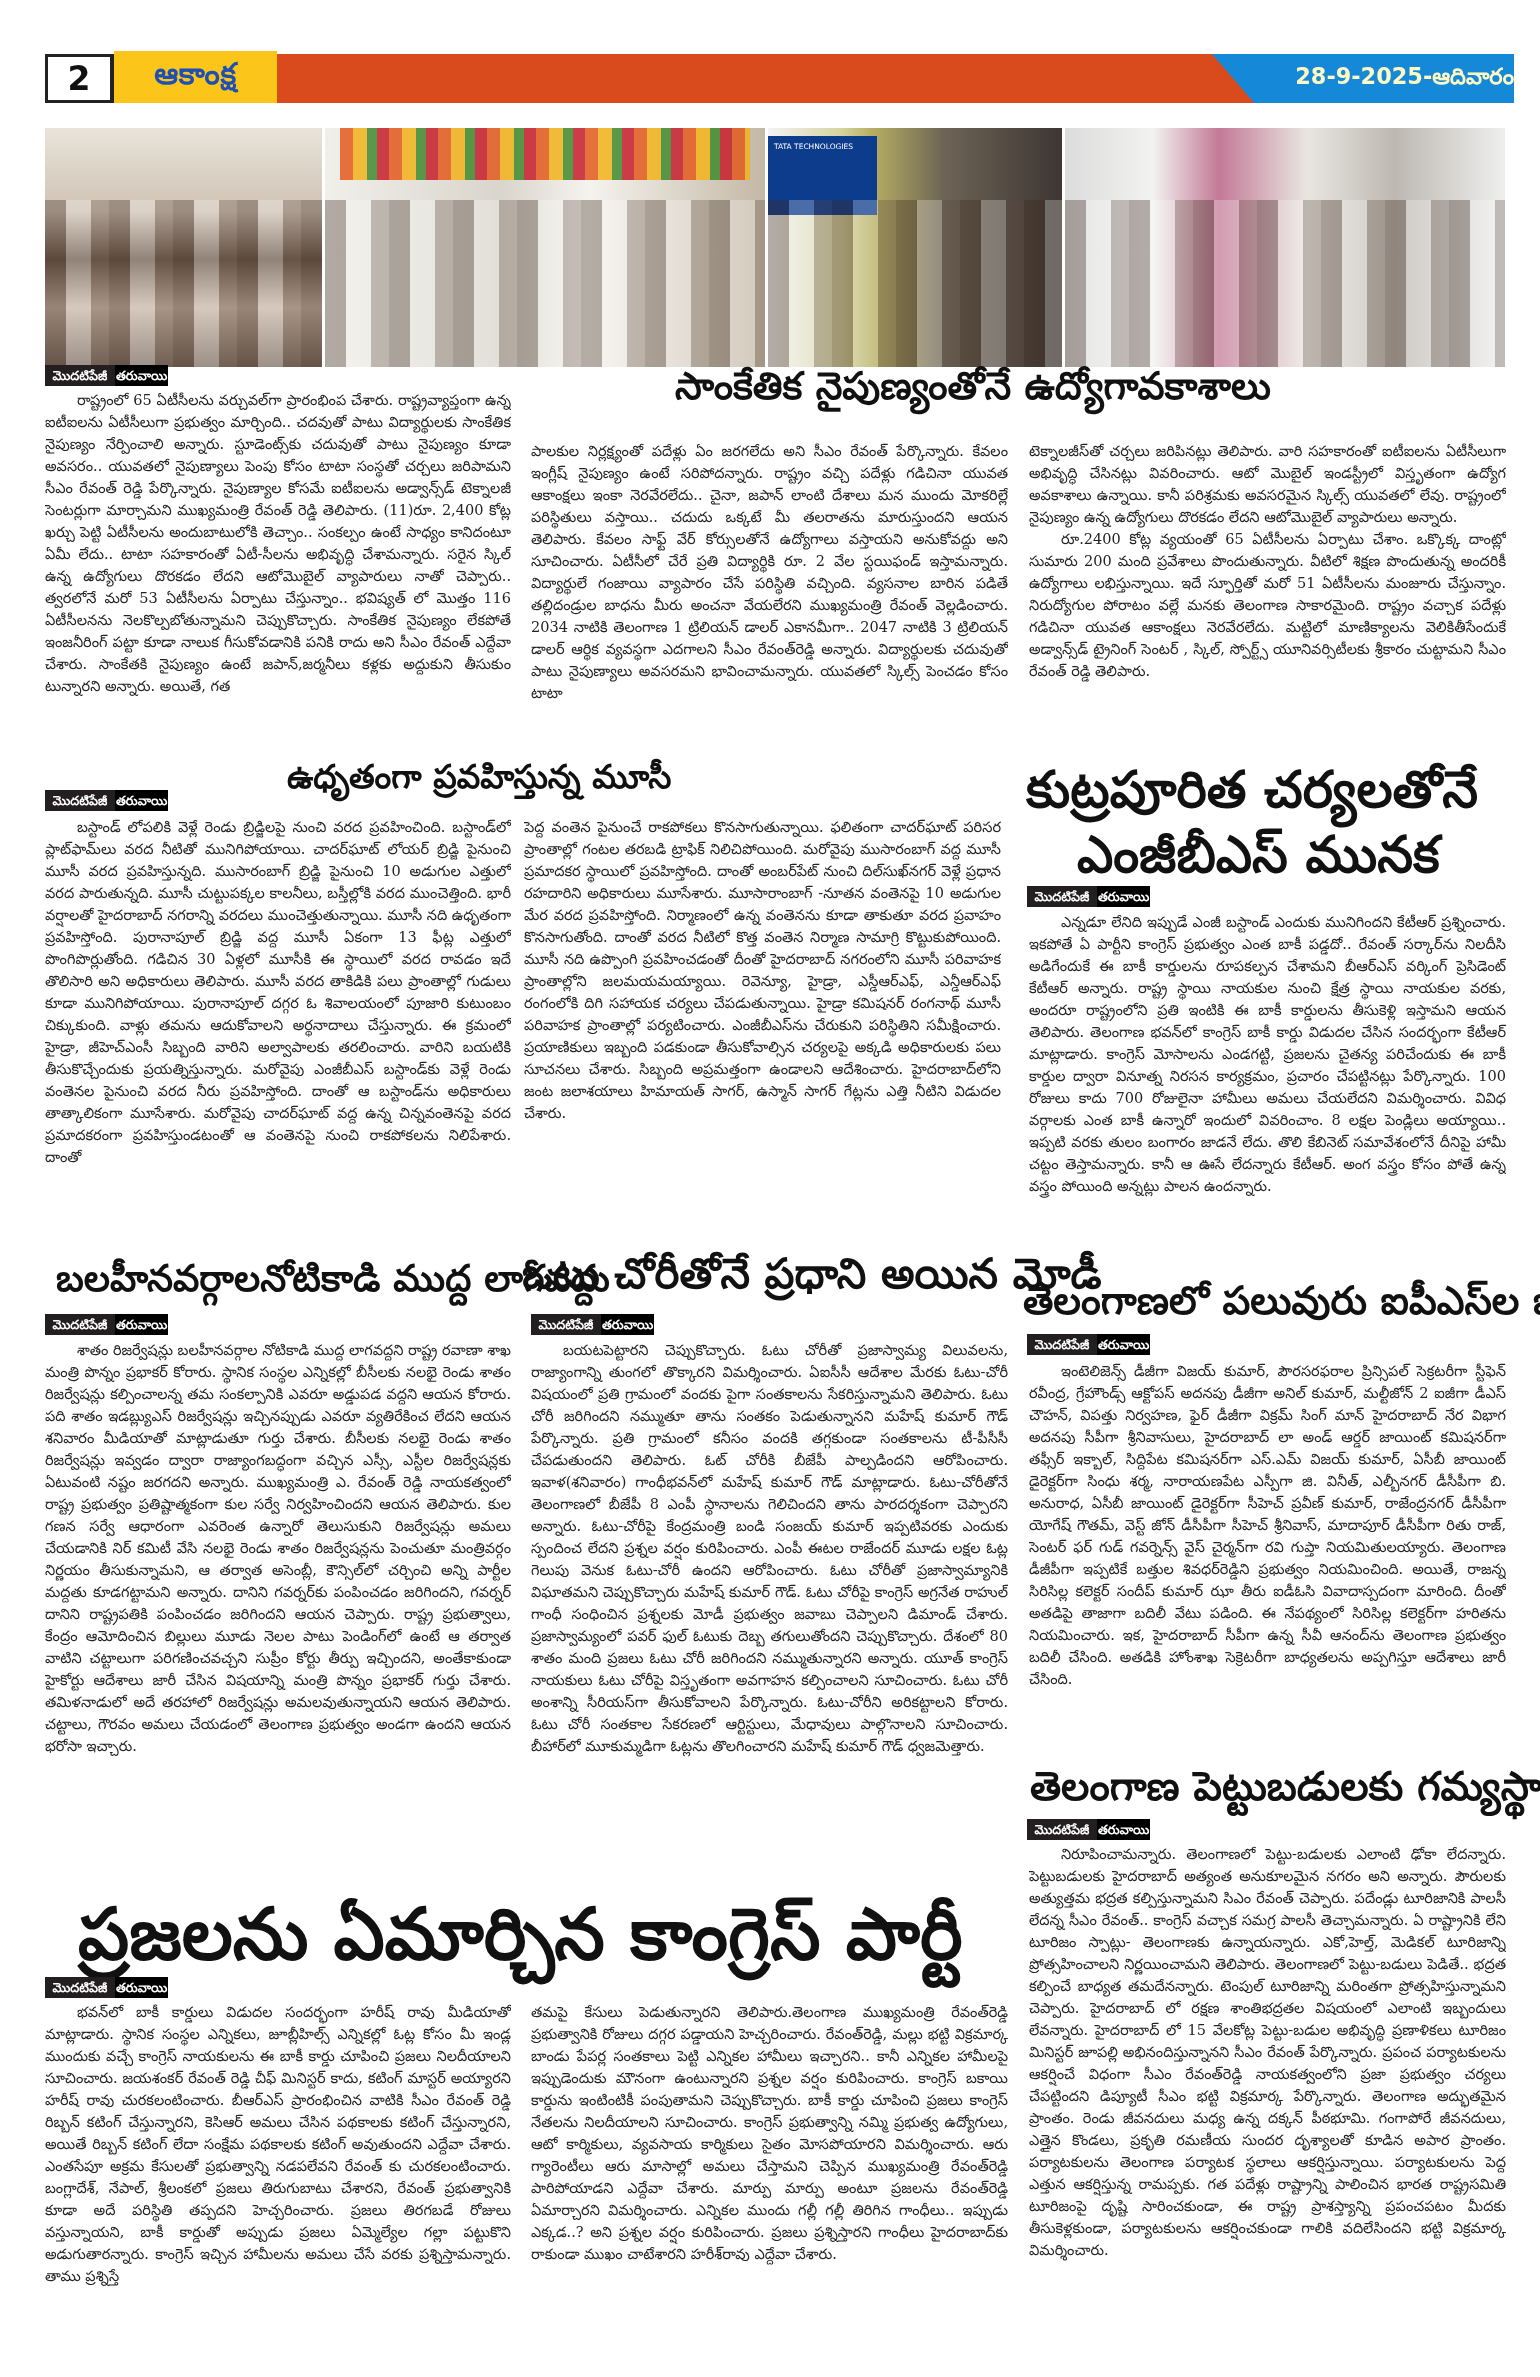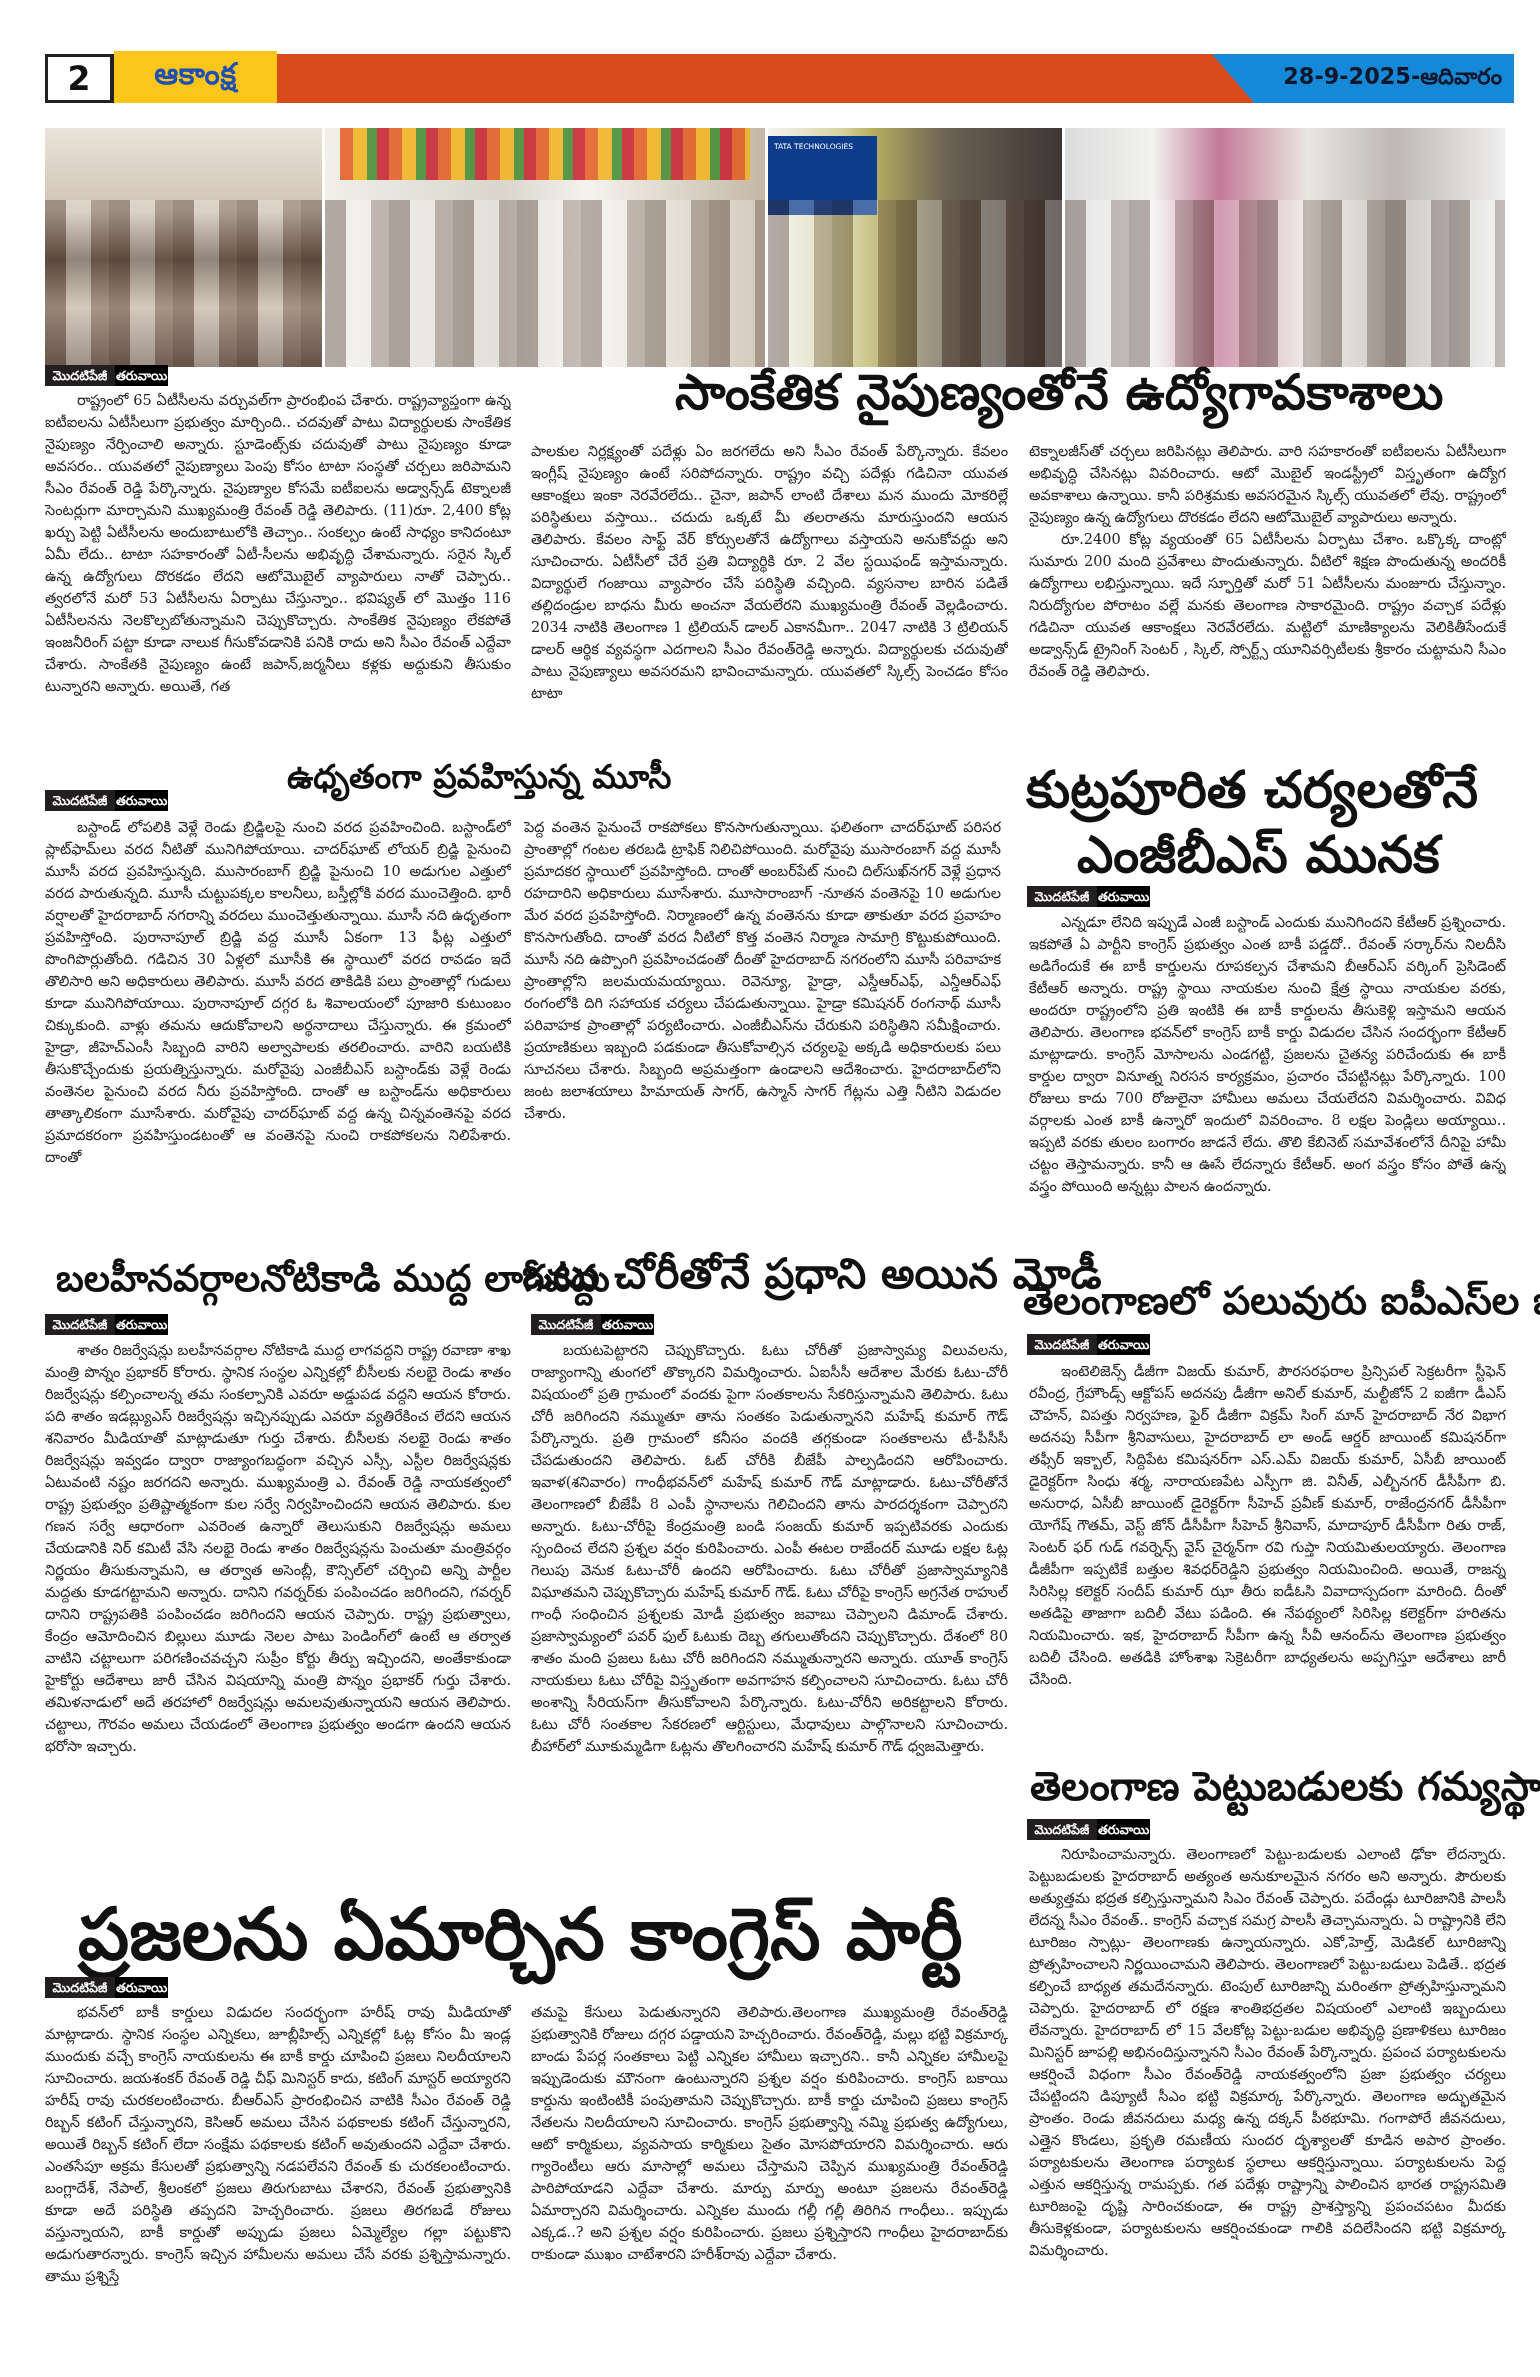--- a/index.html
+++ b/index.html
@@ -4,21 +4,21 @@
 <style>
   * { box-sizing: border-box; margin: 0; padding: 0; }
   html, body { width: 1541px; height: 2377px; background: #ffffff; overflow: hidden; }
   body { position: relative; font-family: "DejaVu Serif", serif; color: #1a1a1a; }
 
   
   .masthead { position: absolute; left: 45px; top: 54px; width: 1469px; height: 49px; display: flex; }
   .page-no { width: 69px; height: 49px; border: 3px solid #222; border-right: 4.5px solid #222; background: #fff; display:flex; align-items:center; justify-content:center; font-family: "DejaVu Sans", sans-serif; font-weight: bold; font-size: 33px; color:#111; }
   .logo { width: 163px; height: 52px; margin-top: -3px; background: #fcc51a; display:flex; align-items:center; justify-content:center; font-family: "DejaVu Sans", sans-serif; font-weight:bold; font-size: 30px; color: #1d4fb5; letter-spacing: 0.7px; }
   .orange-band { flex: 1; background: #d94a1c; }
-  .date-band { position: absolute; right: 0; top: 0; width: 302px; height: 49px; background: #1588d7; clip-path: polygon(0 0, 100% 0, 100% 100%, 14% 100%); display:flex; align-items:center; justify-content:flex-end; padding-right: 12px; color:#0f172a; font-family: "DejaVu Sans", sans-serif; font-weight:bold; font-size: 22.4px; }
+  .date-band { position: absolute; right: 0; top: 0; width: 302px; height: 49px; background: #1588d7; clip-path: polygon(0 0, 100% 0, 100% 100%, 14% 100%); display:flex; align-items:center; justify-content:flex-end; color:#fef9c3; font-family: "DejaVu Sans", sans-serif; font-weight:bold; font-size: 22.4px; }
 
   
   .photo-strip { position: absolute; left: 45px; top: 128px; width: 1461px; height: 239px; display: flex; gap: 3px; }
   .photo { height: 100%; position: relative; overflow: hidden; }
   .photo.p1 { width: 277px; background: linear-gradient(180deg,#e9e4da 0%,#cfc2b4 35%,#6c5a4c 55%,#c9b7a8 75%,#7b6a5e 100%); }
   .photo.p2 { width: 440px; background: linear-gradient(90deg,#f0efe9 0%, #d9d5cc 40%, #f5f3ee 60%, #c4b8a6 100%); }
   .photo.p2::before { content:""; position:absolute; left:15px; right:15px; top:0; height:52px; background: repeating-linear-gradient(90deg,#e35a1d 0 13.4px,#f2b31b 13.4px 27px,#3f8a2e 27px 37px,#c61e2b 37px 49px); opacity:.85; }
   .photo.p3 { width: 294px; background: linear-gradient(90deg,#f3f3f3 0%,#d7d3a0 25%,#b7b062 35%,#6d6356 60%,#3d3632 100%); }
   .photo.p3::before { content:"TATA TECHNOLOGIES"; position:absolute; left:0; top:7.5px; width:97px; height:67px; background:#0e3c8c; color:#fff; font-family:"DejaVu Sans",sans-serif; font-size:7.5px; padding:6px; }
   .photo.p4 { width: 440px; background: linear-gradient(90deg,#dcdcdc 0%,#f2f2f0 20%,#c37a96 35%,#e9e6e1 55%,#bdb8b1 75%,#efefef 100%); }
@@ -62,21 +62,21 @@
       <div class="people"></div>
     </div>
 </section>
 
 <div class="block" style="left:45px; top:365px;">
   <span class="tag">
       <span class="a">మొదటిపేజీ</span>
       <span class="b">తరువాయి</span>
     </span>
 </div>
-<div class="headline" style="left:675px; top:367px; font-size:49px;">సాంకేతిక నైపుణ్యంతోనే ఉద్యోగావకాశాలు</div>
+<div class="headline" style="left:675px; top:367px; font-size:38px;">సాంకేతిక నైపుణ్యంతోనే ఉద్యోగావకాశాలు</div>
 <div class="col" style="left:45px; top:389px; width:466px; height:358px;">
   <p>రాష్ట్రంలో 65 ఏటీసీలను వర్చువల్‌గా ప్రారంభింప చేశారు. రాష్ట్రవ్యాప్తంగా ఉన్న ఐటీఐలను ఏటీసీలుగా ప్రభుత్వం మార్చింది.. చదవుతో పాటు విద్యార్థులకు సాంకేతిక నైపుణ్యం నేర్పించాలి అన్నారు. స్టూడెంట్స్‌కు చదువుతో పాటు నైపుణ్యం కూడా అవసరం.. యువతలో నైపుణ్యాలు పెంపు కోసం టాటా సంస్థతో చర్చలు జరిపామని సీఎం రేవంత్ రెడ్డి పేర్కొన్నారు. నైపుణ్యాల కోసమే ఐటీఐలను అడ్వాన్స్‌డ్ టెక్నాలజీ సెంటర్లుగా మార్చామని ముఖ్యమంత్రి రేవంత్ రెడ్డి తెలిపారు. (11)రూ. 2,400 కోట్ల ఖర్చు పెట్టి ఏటీసీలను అందుబాటులోకి తెచ్చాం.. సంకల్పం ఉంటే సాధ్యం కానిదంటూ ఏమీ లేదు.. టాటా సహకారంతో ఏటీ-సీలను అభివృద్ధి చేశామన్నారు. సరైన స్కిల్ ఉన్న ఉద్యోగులు దొరకడం లేదని ఆటోమొబైల్ వ్యాపారులు నాతో చెప్పారు.. త్వరలోనే మరో 53 ఏటీసీలను ఏర్పాటు చేస్తున్నాం.. భవిష్యత్ లో మొత్తం 116 ఏటీసీలనను నెలకొల్పబోతున్నామని చెప్పుకొచ్చారు. సాంకేతిక నైపుణ్యం లేకపోతే ఇంజనీరింగ్ పట్టా కూడా నాలుక గీసుకోవడానికి పనికి రాదు అని సీఎం రేవంత్ ఎద్దేవా చేశారు. సాంకేతకి నైపుణ్యం ఉంటే జపాన్,జర్మనీలు కళ్లకు అద్దుకుని తీసుకుం టున్నారని అన్నారు. అయితే, గత</p>
 </div>
 <div class="col" style="left:531px; top:440px; width:477px; height:313px; text-indent:0;">
   <div>పాలకుల నిర్లక్ష్యంతో పదేళ్లు ఏం జరగలేదు అని సీఎం రేవంత్ పేర్కొన్నారు. కేవలం ఇంగ్లీష్ నైపుణ్యం ఉంటే సరిపోదన్నారు. రాష్ట్రం వచ్చి పదేళ్లు గడిచినా యువత ఆకాంక్షలు ఇంకా నెరవేరలేదు.. చైనా, జపాన్ లాంటి దేశాలు మన ముందు మోకరిల్లే పరిస్థితులు వస్తాయి.. చదుదు ఒక్కటే మీ తలరాతను మారుస్తుందని ఆయన తెలిపారు. కేవలం సాఫ్ట్ వేర్ కోర్సులతోనే ఉద్యోగాలు వస్తాయని అనుకోవద్దు అని సూచించారు. ఏటీసీలో చేరే ప్రతి విద్యార్థికి రూ. 2 వేల స్టయిఫండ్ ఇస్తామన్నారు. విద్యార్థులే గంజాయి వ్యాపారం చేసే పరిస్థితి వచ్చింది. వ్యసనాల బారిన పడితే తల్లిదండ్రుల బాధను మీరు అంచనా వేయలేరని ముఖ్యమంత్రి రేవంత్ వెల్లడించారు. 2034 నాటికి తెలంగాణ 1 ట్రిలియన్ డాలర్ ఎకానమీగా.. 2047 నాటికి 3 ట్రిలియన్ డాలర్ ఆర్థిక వ్యవస్థగా ఎదగాలని సీఎం రేవంత్‌రెడ్డి అన్నారు. విద్యార్థులకు చదువుతో పాటు నైపుణ్యాలు అవసరమని భావించామన్నారు. యువతలో స్కిల్స్ పెంచడం కోసం టాటా</div>
 </div>
 <div class="col" style="left:1029px; top:440px; width:477px; height:313px;">
   <div>టెక్నాలజీస్‌తో చర్చలు జరిపినట్లు తెలిపారు. వారి సహకారంతో ఐటీఐలను ఏటీసీలుగా అభివృద్ధి చేసినట్లు వివరించారు. ఆటో మొబైల్ ఇండస్ట్రీలో విస్తృతంగా ఉద్యోగ అవకాశాలు ఉన్నాయి. కానీ పరిశ్రమకు అవసరమైన స్కిల్స్ యువతలో లేవు. రాష్ట్రంలో నైపుణ్యం ఉన్న ఉద్యోగులు దొరకడం లేదని ఆటోమొబైల్ వ్యాపారులు అన్నారు.</div>
   <p>రూ.2400 కోట్ల వ్యయంతో 65 ఏటీసీలను ఏర్పాటు చేశాం. ఒక్కొక్క దాంట్లో సుమారు 200 మంది ప్రవేశాలు పొందుతున్నారు. వీటిలో శిక్షణ పొందుతున్న అందరికీ ఉద్యోగాలు లభిస్తున్నాయి. ఇదే స్ఫూర్తితో మరో 51 ఏటీసీలను మంజూరు చేస్తున్నాం. నిరుద్యోగుల పోరాటం వల్లే మనకు తెలంగాణ సాకారమైంది. రాష్ట్రం వచ్చాక పదేళ్లు గడిచినా యువత ఆకాంక్షలు నెరవేరలేదు. మట్టిలో మాణిక్యాలను వెలికితీసేందుకే అడ్వాన్స్‌డ్ ట్రైనింగ్ సెంటర్ , స్కిల్, స్పోర్ట్స్ యూనివర్సిటీలకు శ్రీకారం చుట్టామని సీఎం రేవంత్ రెడ్డి తెలిపారు.</p>
 </div>

